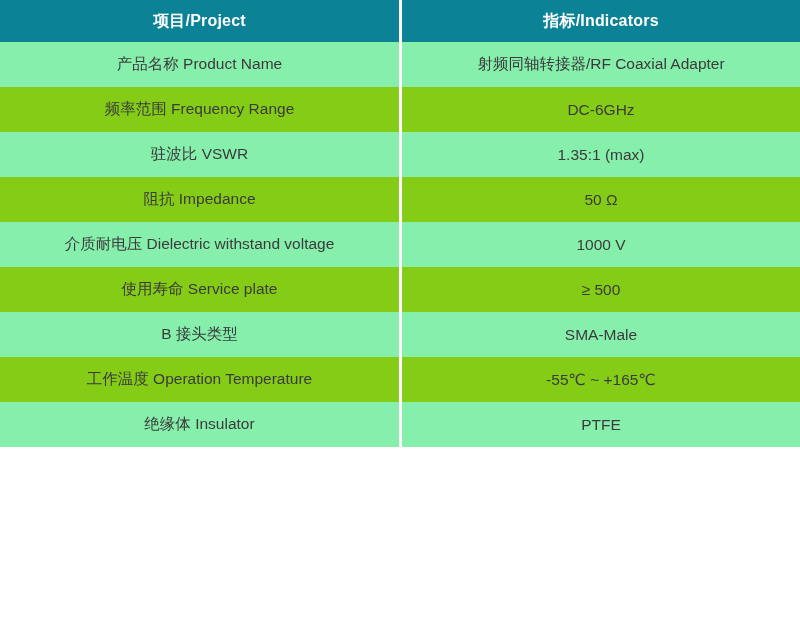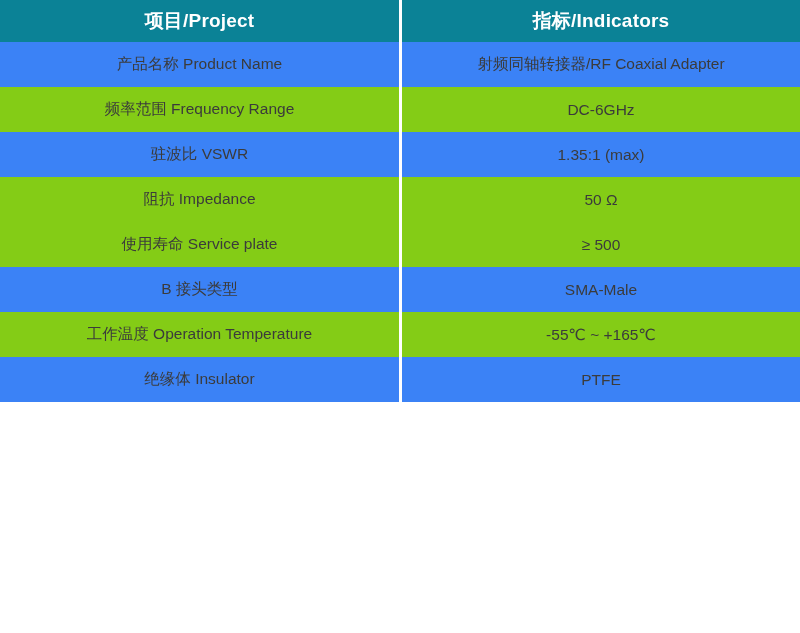--- a/index.html
+++ b/index.html
@@ -23,21 +23,21 @@
   .spec-table col.col-project { width: 399px; }
   .spec-table col.col-gap     { width: 3px;   }
   .spec-table col.col-ind     { width: 398px; }
 
   
   thead th {
     height: 42px;
     padding: 0;
     background: #0b8296;
     color: #ffffff;
-    font-size: 19px;
+    font-size: 16px;
     font-weight: bold;
     text-align: center;
     vertical-align: middle;
     letter-spacing: 0.2px;
   }
   thead th.gapcell {
     background: #ffffff;
   }
 
   
@@ -51,21 +51,21 @@
     white-space: nowrap;
     overflow: hidden;
     text-overflow: ellipsis;
   }
   tbody td.gapcell {
     padding: 0;
     background: #ffffff !important;
   }
 
   tbody tr.tint td { background: #84cc16; }
-  tbody tr.plain td { background: #3b82f6; }
+  tbody tr.plain td { background: #86efac; }
 
   
   tbody tr td { border: 0; }
 </style>
 </head>
 <body>
 
 <table class="spec-table">
   <colgroup>
     <col class="col-project">
@@ -93,20 +93,25 @@
       <tr class="plain">
         <td>驻波比 VSWR</td>
         <td class="gapcell"></td>
         <td>1.35:1 (max)</td>
       </tr>
       <tr class="tint">
         <td>阻抗 Impedance</td>
         <td class="gapcell"></td>
         <td>50 Ω</td>
       </tr>
+      <tr class="plain">
+        <td>介质耐电压 Dielectric withstand voltage</td>
+        <td class="gapcell"></td>
+        <td>1000 V</td>
+      </tr>
       <tr class="tint">
         <td>使用寿命 Service plate</td>
         <td class="gapcell"></td>
         <td>≥ 500</td>
       </tr>
       <tr class="plain">
         <td>B 接头类型</td>
         <td class="gapcell"></td>
         <td>SMA-Male</td>
       </tr>

